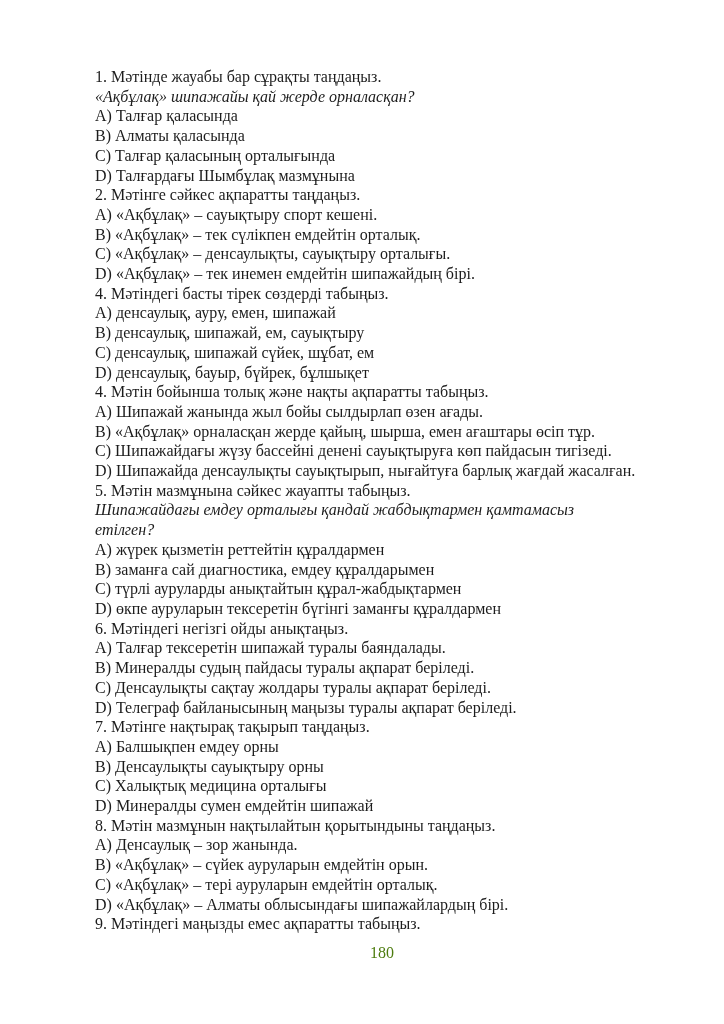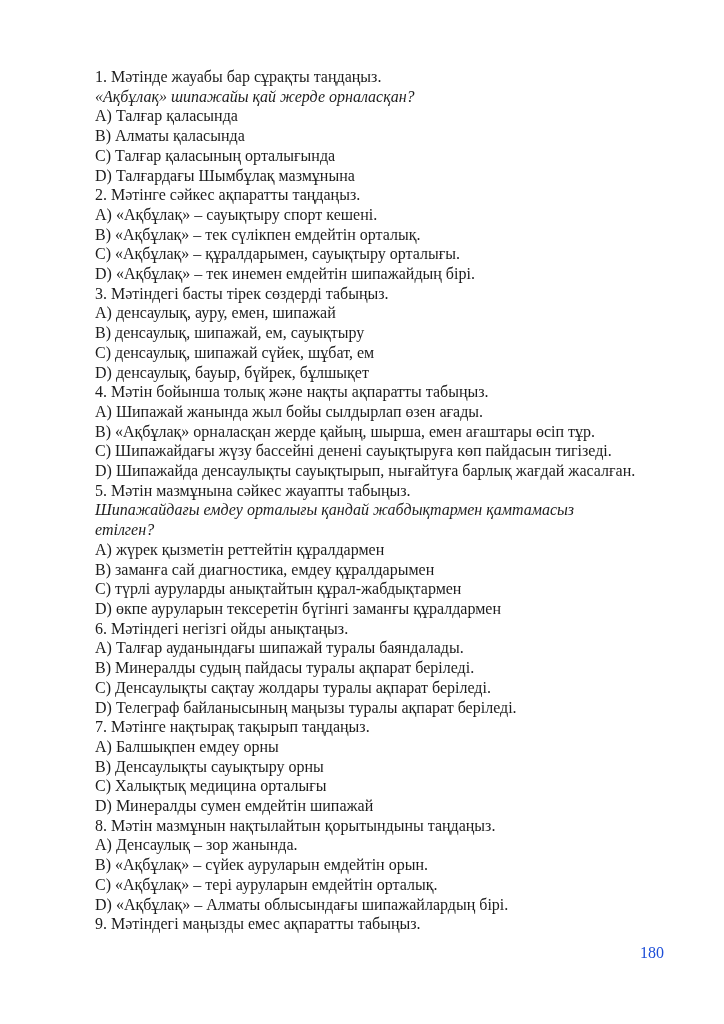--- a/index.html
+++ b/index.html
@@ -25,63 +25,63 @@
     font-size: 16px;
     line-height: 19.7px;
     white-space: nowrap;
     color: #1c1c1c;
   }
   .line.italic {
     font-style: italic;
   }
   .page-number {
     position: absolute;
-    left: 84px;
+    left: 92px;
     top: 944px;
     width: 580px;
-    text-align: right;
+    text-align: center;
     font-size: 16px;
-    color: #1d4ed8;
+    color: #4d7c0f;
   }
 </style>
 </head>
 <body>
 
 <div class="page">
   <div class="textblock" style="color: rgb(28, 28, 28);">
       <div class="line">1. Мәтінде жауабы бар сұрақты таңдаңыз.</div>
       <div class="line italic">«Ақбұлақ» шипажайы қай жерде орналасқан?</div>
       <div class="line">A) Талғар қаласында</div>
       <div class="line">B) Алматы қаласында</div>
       <div class="line">C) Талғар қаласының орталығында</div>
       <div class="line">D) Талғардағы Шымбұлақ мазмұнына</div>
       <div class="line">2. Мәтінге сәйкес ақпаратты таңдаңыз.</div>
       <div class="line">A) «Ақбұлақ» – сауықтыру спорт кешені.</div>
       <div class="line">B) «Ақбұлақ» – тек сүлікпен емдейтін орталық.</div>
-      <div class="line">C) «Ақбұлақ» – құралдарымен, сауықтыру орталығы.</div>
+      <div class="line">C) «Ақбұлақ» – денсаулықты, сауықтыру орталығы.</div>
       <div class="line">D) «Ақбұлақ» – тек инемен емдейтін шипажайдың бірі.</div>
-      <div class="line">3. Мәтіндегі басты тірек сөздерді табыңыз.</div>
+      <div class="line">4. Мәтіндегі басты тірек сөздерді табыңыз.</div>
       <div class="line">A) денсаулық, ауру, емен, шипажай</div>
       <div class="line">B) денсаулық, шипажай, ем, сауықтыру</div>
       <div class="line">C) денсаулық, шипажай сүйек, шұбат, ем</div>
       <div class="line">D) денсаулық, бауыр, бүйрек, бұлшықет</div>
       <div class="line">4. Мәтін бойынша толық және нақты ақпаратты табыңыз.</div>
       <div class="line">A) Шипажай жанында жыл бойы сылдырлап өзен ағады.</div>
       <div class="line">B) «Ақбұлақ» орналасқан жерде қайың, шырша, емен ағаштары өсіп тұр.</div>
       <div class="line">C) Шипажайдағы жүзу бассейні денені сауықтыруға көп пайдасын тигізеді.</div>
       <div class="line">D) Шипажайда денсаулықты сауықтырып, нығайтуға барлық жағдай жасалған.</div>
       <div class="line">5. Мәтін мазмұнына сәйкес жауапты табыңыз.</div>
       <div class="line italic">Шипажайдағы емдеу орталығы қандай жабдықтармен қамтамасыз</div>
       <div class="line italic">етілген?</div>
       <div class="line">A) жүрек қызметін реттейтін құралдармен</div>
       <div class="line">B) заманға сай диагностика, емдеу құралдарымен</div>
       <div class="line">C) түрлі ауруларды анықтайтын құрал-жабдықтармен</div>
       <div class="line">D) өкпе ауруларын тексеретін бүгінгі заманғы құралдармен</div>
       <div class="line">6. Мәтіндегі негізгі ойды анықтаңыз.</div>
-      <div class="line">A) Талғар ауданындағы шипажай туралы баяндалады.</div>
+      <div class="line">A) Талғар тексеретін шипажай туралы баяндалады.</div>
       <div class="line">B) Минералды судың пайдасы туралы ақпарат беріледі.</div>
       <div class="line">C) Денсаулықты сақтау жолдары туралы ақпарат беріледі.</div>
       <div class="line">D) Телеграф байланысының маңызы туралы ақпарат беріледі.</div>
       <div class="line">7. Мәтінге нақтырақ тақырып таңдаңыз.</div>
       <div class="line">A) Балшықпен емдеу орны</div>
       <div class="line">B) Денсаулықты сауықтыру орны</div>
       <div class="line">C) Халықтық медицина орталығы</div>
       <div class="line">D) Минералды сумен емдейтін шипажай</div>
       <div class="line">8. Мәтін мазмұнын нақтылайтын қорытындыны таңдаңыз.</div>
       <div class="line">A) Денсаулық – зор жанында.</div>

